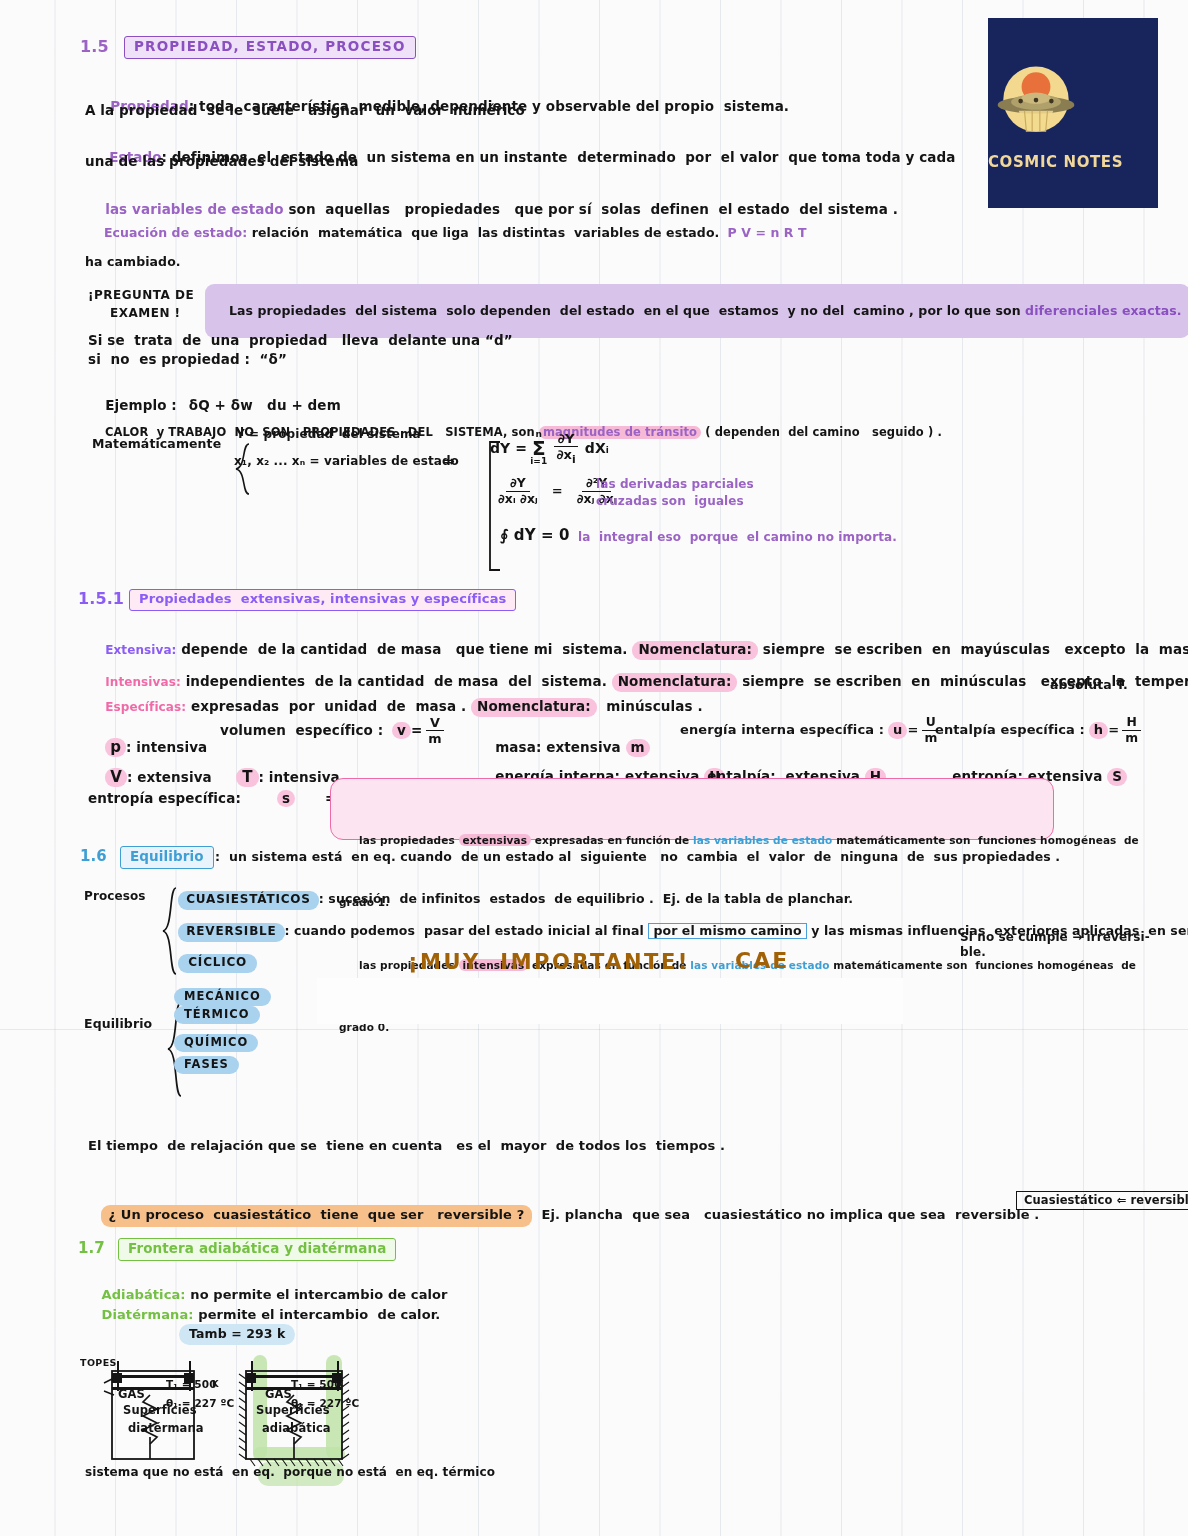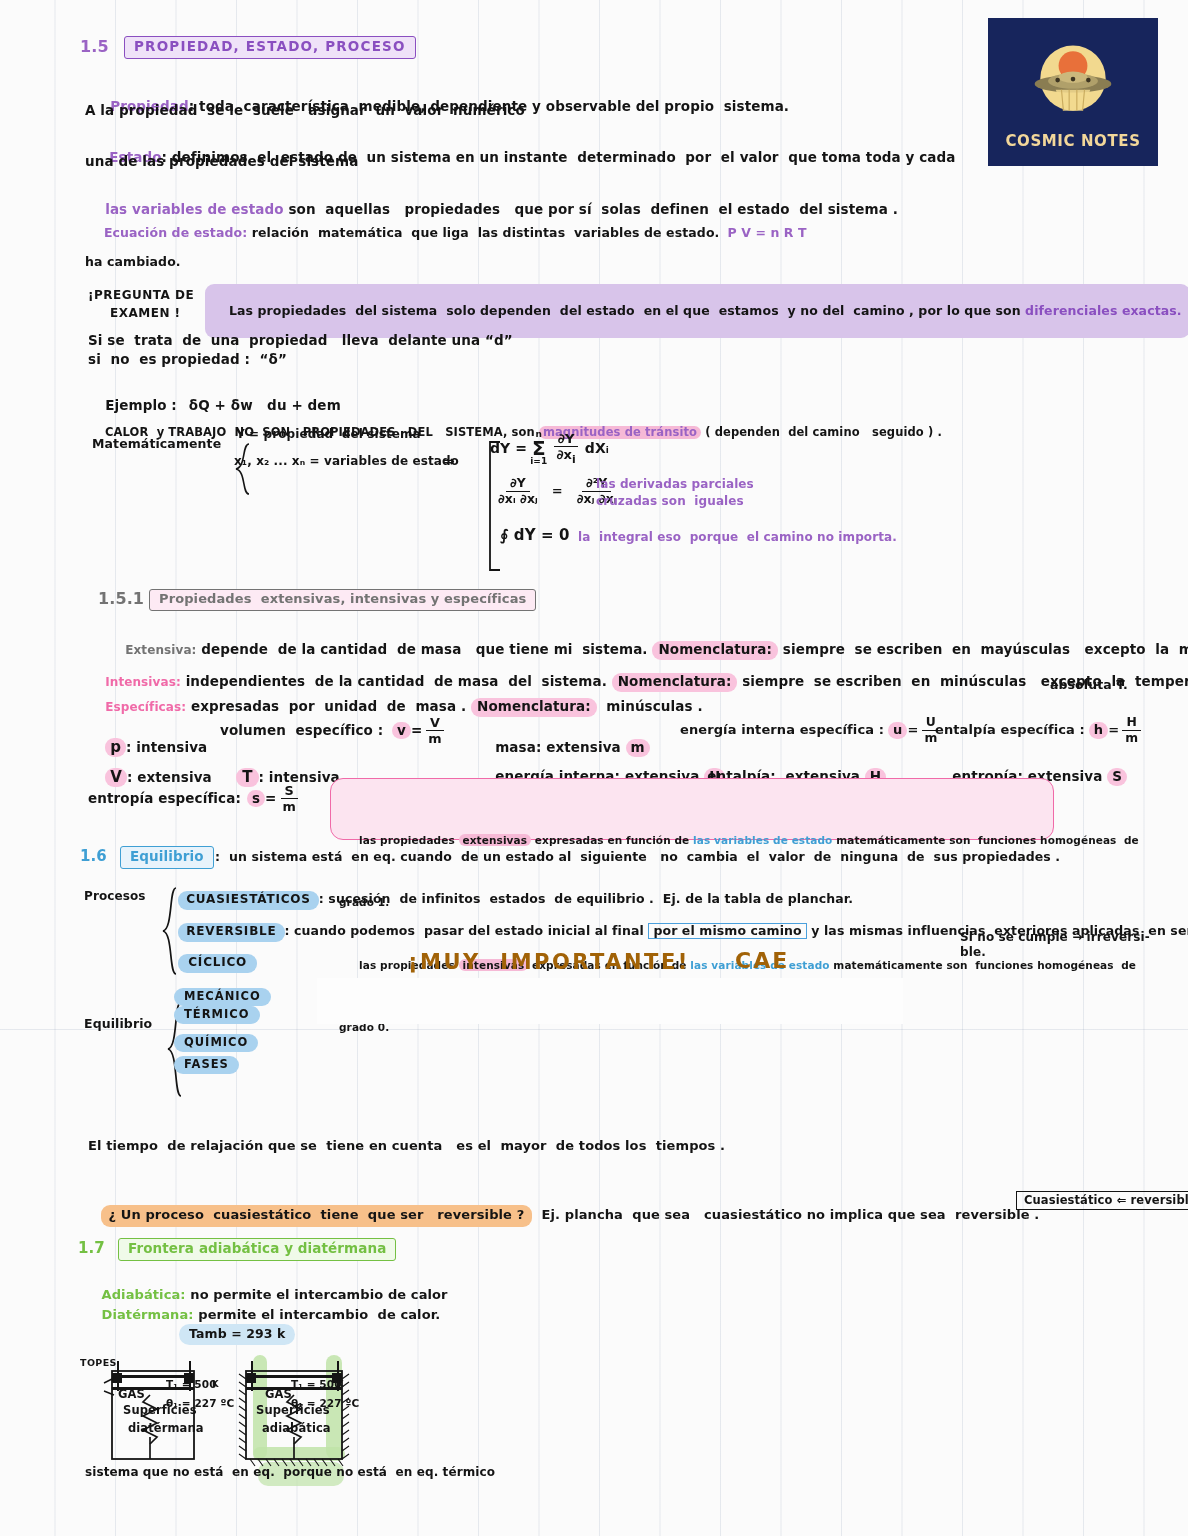--- a/index.html
+++ b/index.html
@@ -23,21 +23,21 @@
   }
   #sheet { position:absolute; inset:0; z-index:1; }
 
   .hw { font-family:"DejaVu Sans", sans-serif; font-weight:600; color:#141414;
         letter-spacing:.1px; line-height:1.15; }
   .abs { position:absolute; white-space:pre; }
 
   
   .c-purple { color:#9a63c4; }
   .c-purple-d { color:#8a4fc0; }
-  .c-pink { color:#737373;margin-left:20px; }
+  .c-pink { color:#8b5cf6; }
   .c-pinkl { color:#f06aa8; }
   .c-blue { color:#3f9fd4; }
   .c-green { color:#74c043; }
   .c-orange { color:#a16207; }
 
   
   .hl { border-radius:9px; padding:1px 6px 2px 6px; display:inline-block; }
   .hl-purple { background:#d8c4ea; }
   .hl-pink { background:#f9c3dd; }
   .hl-pink-s { background:#f6b9d6; }
@@ -50,23 +50,23 @@
   .boxed-blue { border:1.5px solid #4aa0dd; padding:0 4px; display:inline-block; }
   .boxed-pink-area { border:1.6px solid #f06aa8; background:#fce4f0; border-radius:13px; }
 
   
   .frac { display:inline-flex; flex-direction:column; align-items:center;
           vertical-align:middle; line-height:1.02; margin:0 2px; font-size:.95em; }
   .frac .num { border-bottom:1.6px solid #141414; padding:0 4px 1px 4px; }
   .frac .den { padding:1px 4px 0 4px; }
 
   
-  #logo { position:absolute; left:988px; top:18px; width:170px; height:148px;
+  #logo { position:absolute; left:988px; top:18px; width:170px; height:190px;
           background:#17255c; display:flex; flex-direction:column;
-          align-items:center; justify-content:center; }
+          justify-content:center; }
   #logo .mark { width:96px; height:96px; position:relative; }
   #logo .logo-text { font-family:"DejaVu Sans", sans-serif; font-weight:bold;
         font-size:15px; letter-spacing:.6px; color:#f2d79a; margin-top:2px; }
 
   
   .printed { font-family:"Liberation Serif", serif; font-size:13.2px;
              color:#1b1b1b; background:#fdfdfd; line-height:1.55; }
 
   svg { overflow:visible; }
 </style>
@@ -231,21 +231,21 @@
 
   <div class="abs" style="left:935px; top:716px; font-size:13px; display:flex; align-items:center;">
     <span class="hw">entalpía específica :</span>
     <span class="hw hl hl-pink" style="padding:1px 5px; margin-left:4px;">h</span><span class="hw">=</span>
     <span class="hw frac"><span class="num">H</span><span class="den">m</span></span>
   </div>
   <div class="abs" style="left:935px; top:752px; font-size:13.5px;">
     <span class="hw">entropía: extensiva </span><span class="hw hl hl-pink" style="padding:1px 5px;">S</span>
   </div>
 
-  <div class="abs" style="left:88px; top:784px; font-size:13.5px; display:flex; align-items:center;">
+  <div class="abs" style="left:88px; top:784px; font-size:13.5px; display:flex; align-items:center;gap:30px;">
     <span class="hw">entropía específica:</span>
     <span class="hw hl hl-pink" style="padding:1px 5px; margin-left:6px;">s</span><span class="hw">=</span>
     <span class="hw frac"><span class="num">S</span><span class="den">m</span></span>
   </div>
 
   <div class="abs boxed-pink-area" style="left:330px; top:778px; width:724px; height:62px; padding:5px 8px;">
     <div style="font-size:10.5px;">
       <span class="hw">las propiedades </span><span class="hw hl hl-pink-s" style="padding:0 4px;">extensivas</span><span class="hw"> expresadas en función de </span><span class="hw c-blue">las variables de estado</span><span class="hw"> matemáticamente son  funciones homogéneas  de</span>
     </div>
     <div class="hw" style="font-size:10.5px;">grado 1.</div>

